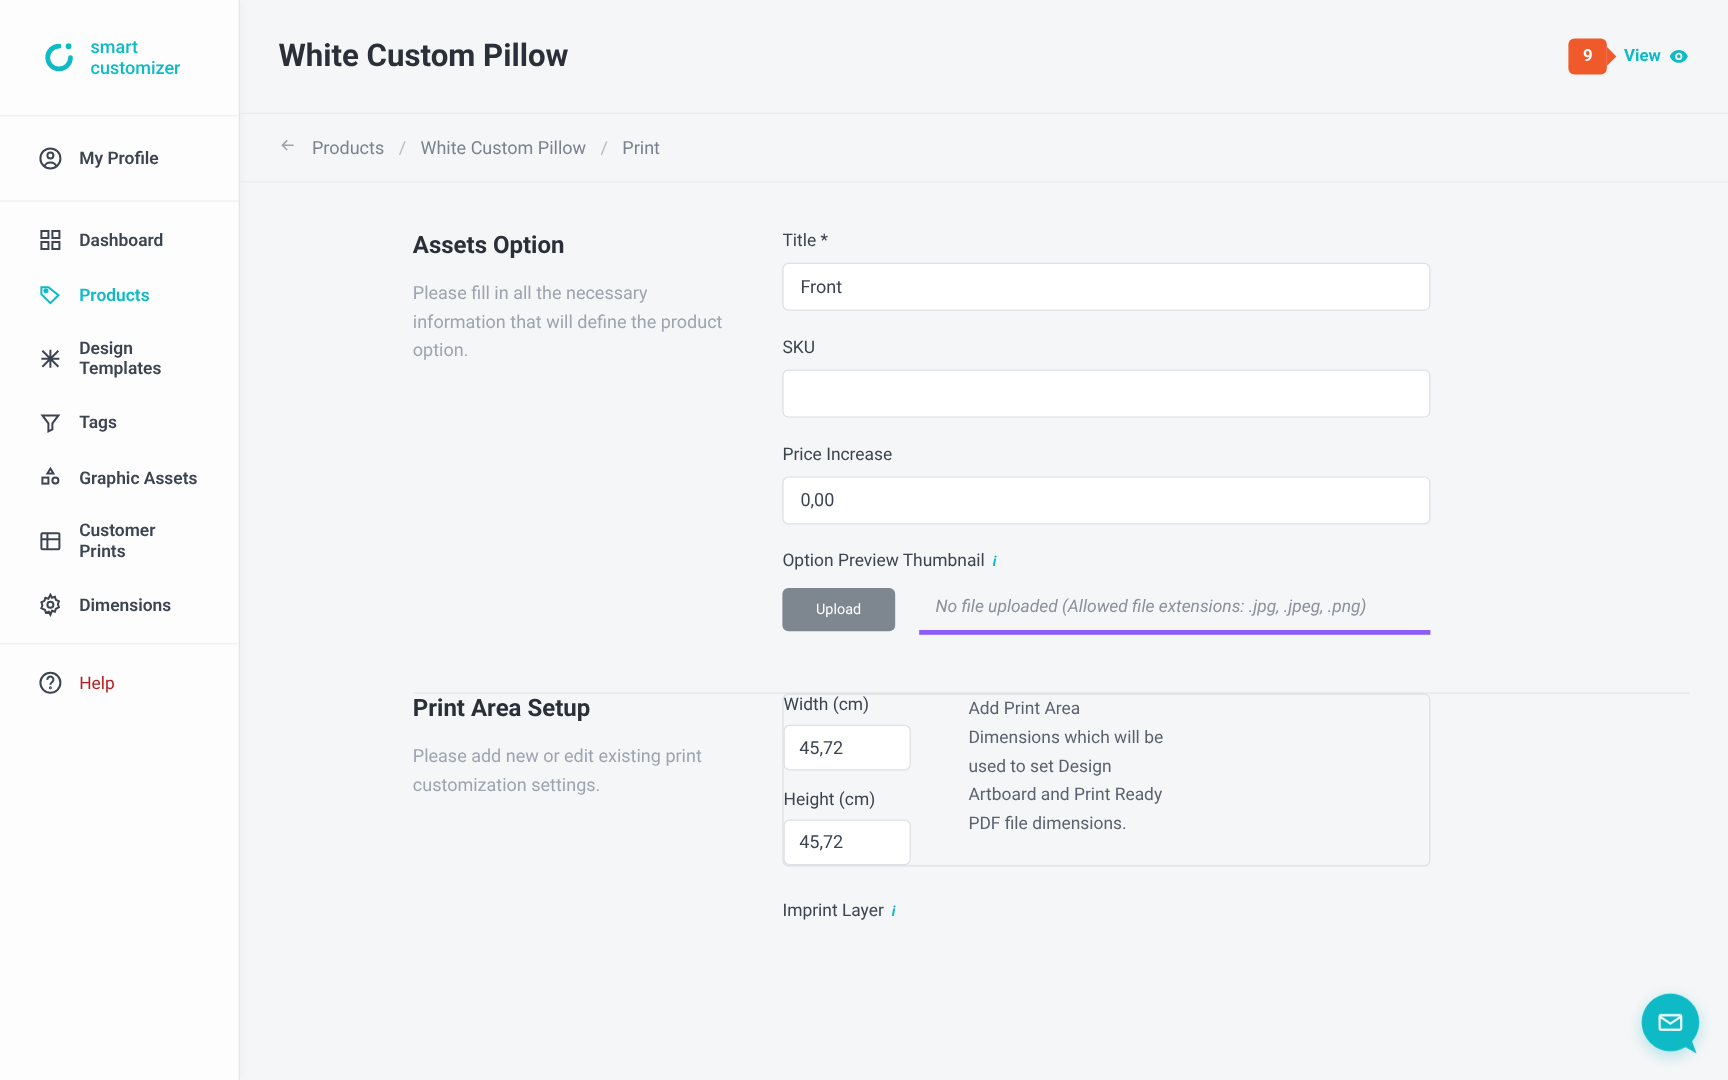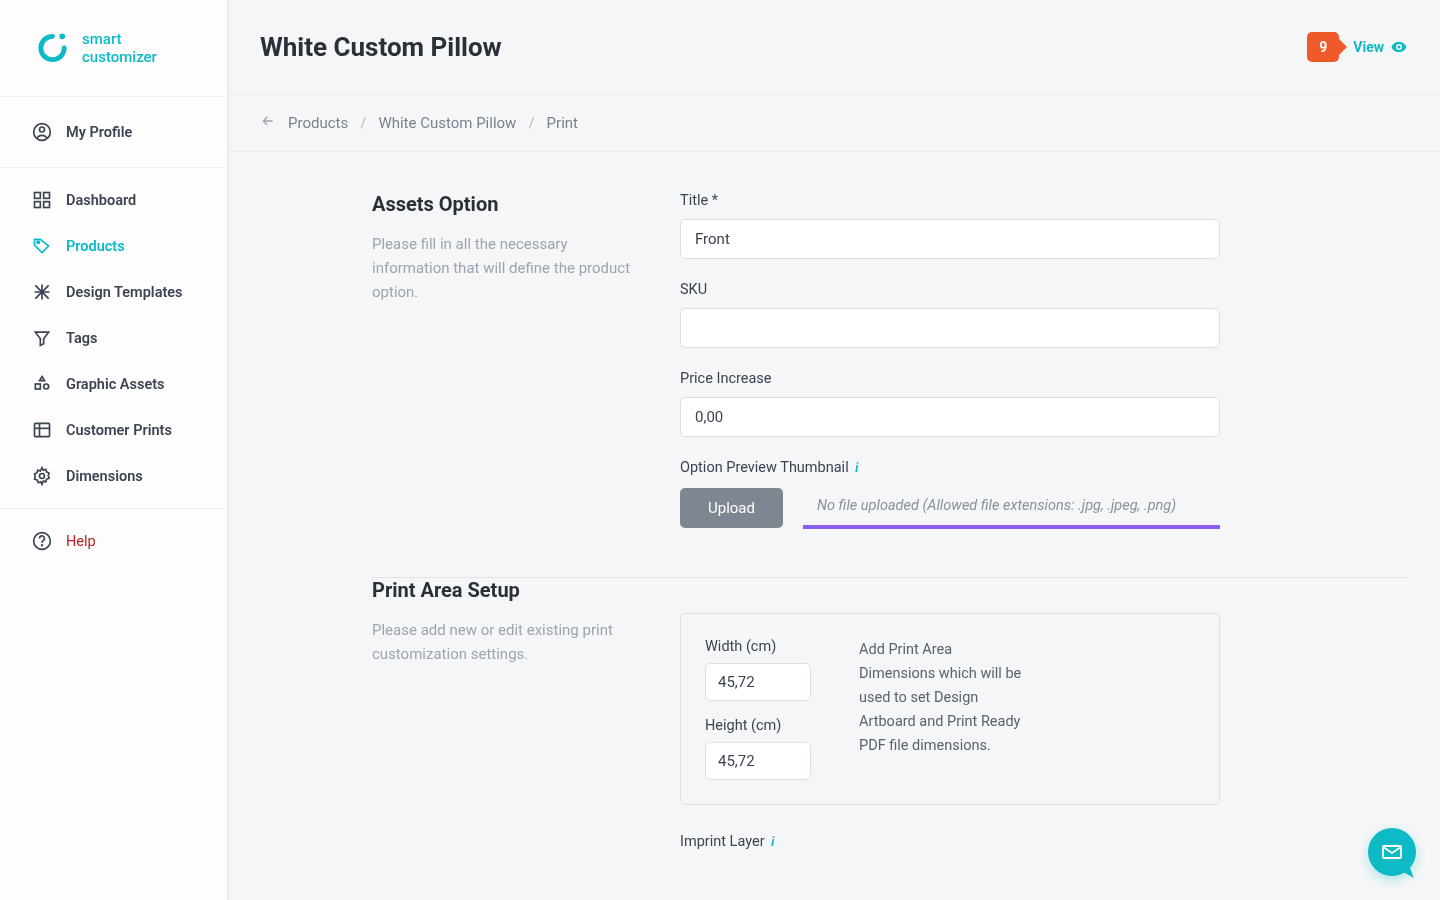--- a/index.html
+++ b/index.html
@@ -12,21 +12,21 @@
       background: #f5f6f7;
       color: #3d4852;
       width: 1440px;
       height: 900px;
       overflow: hidden;
       display: flex;
     }
     
     
     .sidebar {
-      width: 228px;
+      width: 200px;
       background: #fdfdfd;
       border-right: 1px solid #e5e5e5;
       display: flex;
       flex-direction: column;
       flex-shrink: 0;
       box-shadow: 2px 0 6px rgba(0,0,0,0.03);
     }
     .logo-area {
       padding: 30px 30px 30px 35px;
       border-bottom: 1px solid #eeeeee;
@@ -212,21 +212,21 @@
       display: flex;
       align-items: center;
       gap: 20px;
     }
     .upload-btn {
       background: #7e868f;
       color: #fff;
       border: none;
       padding: 11px 28px;
       border-radius: 5px;
-      font-size: 15px;
+      font-size: 12px;
       cursor: pointer;
       font-family: inherit;
     }
     .upload-placeholder {
       flex: 1;
       font-style: italic;
       color: #8a919c;
       font-size: 14.5px;
       padding: 11px 14px;
       border-bottom: 4px solid #8b5cf6;
@@ -236,25 +236,23 @@
       font-style: italic;
       font-size: 12px;
       font-weight: bold;
       margin-left: 3px;
     }
     
     
     .area-box {
       border: 1px solid #dcdfe4;
       border-radius: 5px;
-      padding: 24px;
       display: flex;
       gap: 48px;
       margin-bottom: 28px;
-      margin-top: 35px;
     }
     .area-inputs {
       width: 106px;
     }
     .area-inputs .field-label {
       margin-bottom: 8px;
     }
     .small-input {
       width: 100%;
       padding: 9px 12px;

